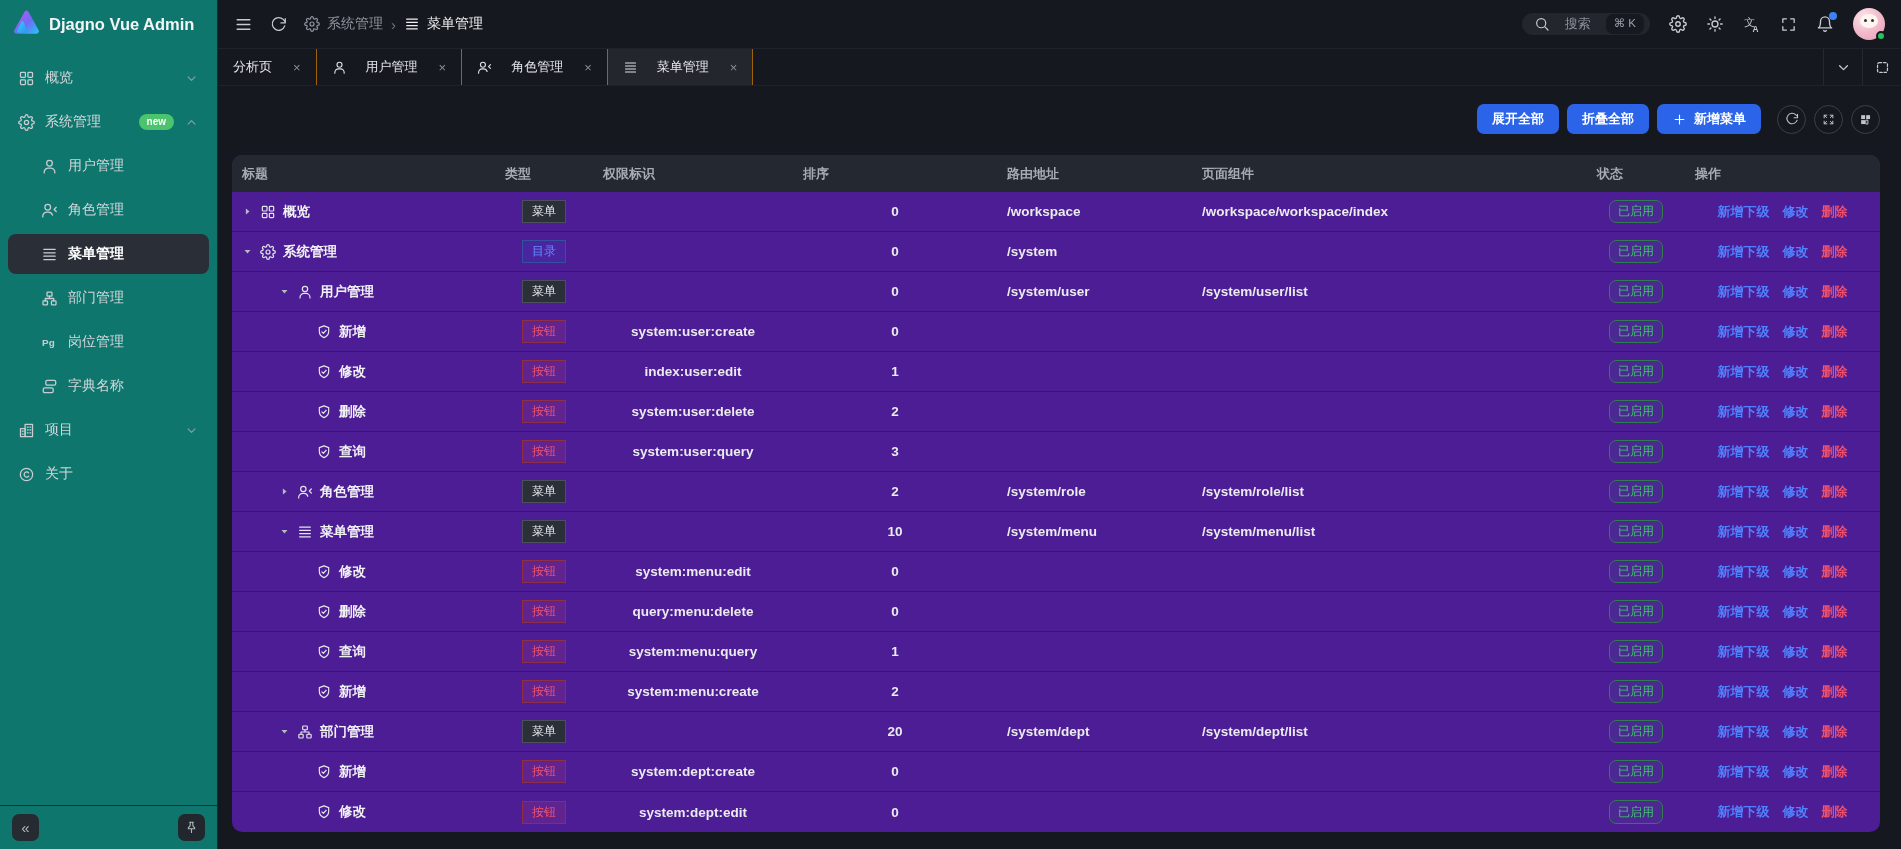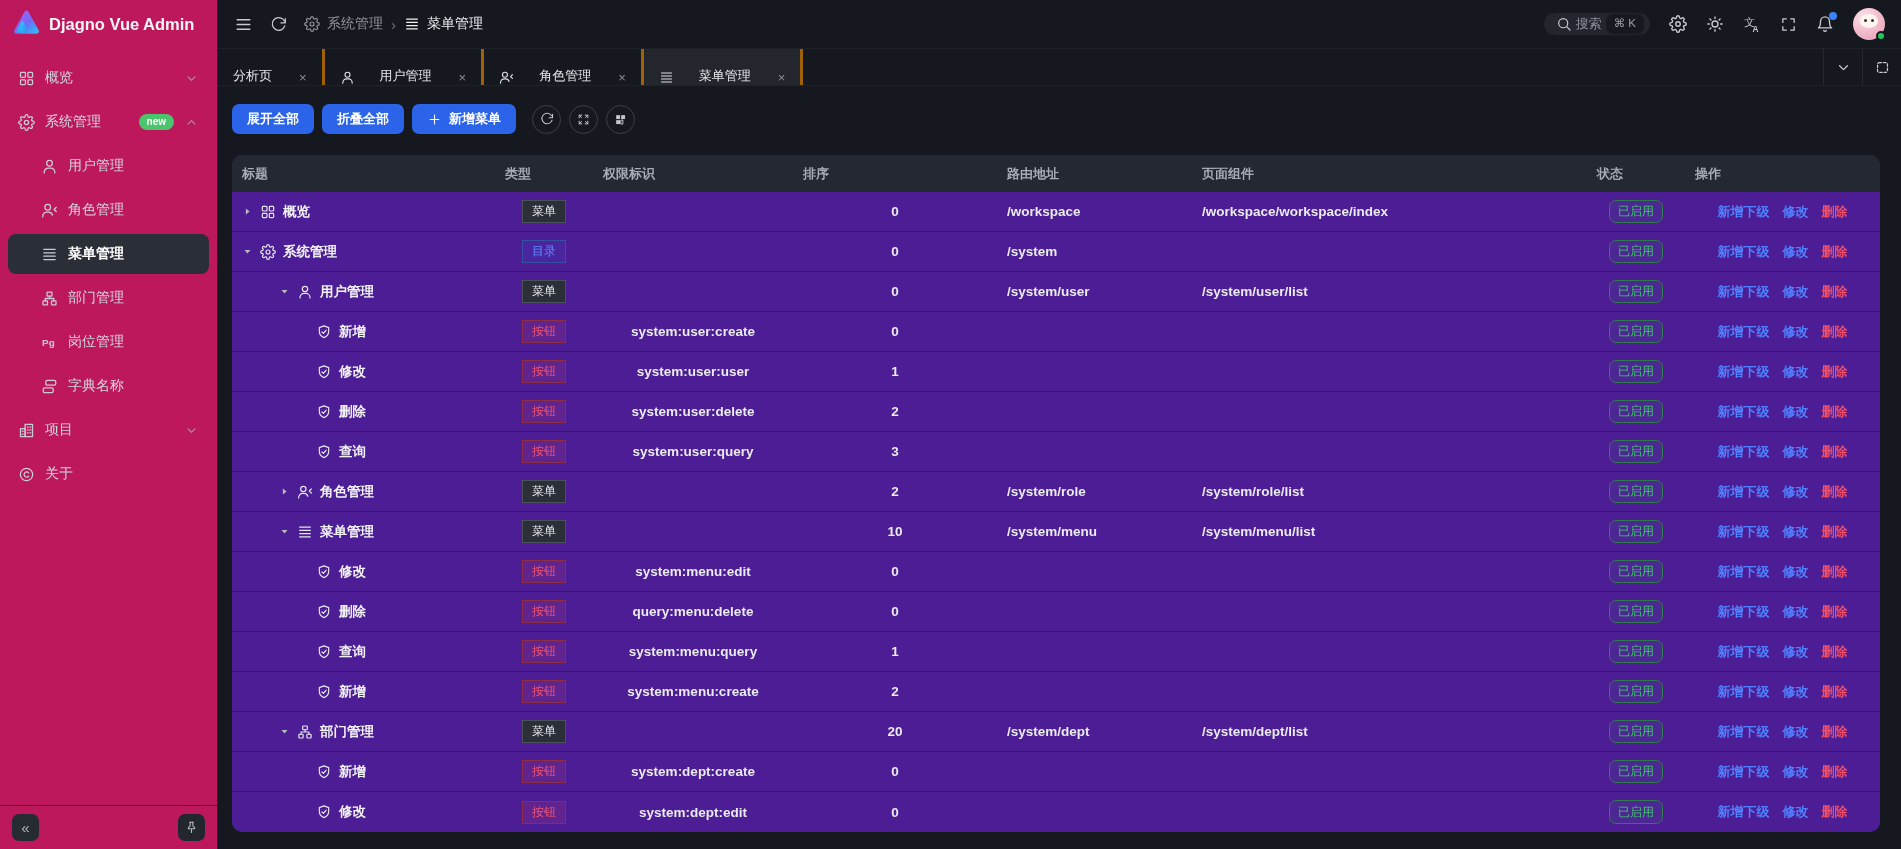--- a/index.html
+++ b/index.html
@@ -1,21 +1,21 @@
 <!DOCTYPE html>
 <html><head>
 <meta charset="utf-8">
 <style>
   *{box-sizing:border-box;margin:0;padding:0}
   html,body{width:1901px;height:849px;overflow:hidden}
   body{font-family:"Liberation Sans","DejaVu Sans",sans-serif;background:#101317;color:#e6e8eb;font-size:13px}
   .app{display:flex;width:1901px;height:849px}
 
   
-  .sidebar{width:218px;min-width:218px;background:#be185d;border-right:1px solid #24282f;display:flex;flex-direction:column}
+  .sidebar{width:218px;min-width:218px;background:#0f766e;border-right:1px solid #24282f;display:flex;flex-direction:column}
   .logo-row{height:48px;display:flex;align-items:center;gap:9px;padding:0 13px;flex:none}
   .logo-title{font-size:16.5px;font-weight:bold;color:#f3f4f6;white-space:nowrap}
   .side-menu{flex:1;padding:10px 8px;display:flex;flex-direction:column;gap:4px;overflow:hidden}
   .side-item{height:40px;flex:none;border-radius:8px;display:flex;align-items:center;gap:10px;padding:0 10px;color:#d3d7dc;font-size:14px;cursor:pointer}
   .side-item .s-lbl{flex:1;white-space:nowrap;overflow:hidden}
   .side-item.child{padding-left:33px}
   .side-item.active{background:#2a2e36;color:#fff;font-weight:bold}
   .side-item .s-ic{color:#c9cdd3;display:flex}
   .side-badge{background:#4cc36d;color:#fff;font-size:10px;font-weight:bold;padding:3px 8px;border-radius:999px;line-height:1}
   .chev{color:#969ca4;display:flex}
@@ -26,43 +26,43 @@
   
   .main{flex:1;display:flex;flex-direction:column;min-width:0;background:#15181e}
 
   .topbar{height:48px;flex:none;display:flex;align-items:center;gap:17px;padding:0 16px}
   .tb-ic{color:#c7cbd1;display:flex;cursor:pointer}
   .crumbs{display:flex;align-items:center;gap:8px;font-size:14px}
   .crumb{display:flex;align-items:center;gap:7px;color:#8d939b;cursor:pointer}
   .crumb.current{color:#eef0f2}
   .crumb-sep{color:#6f757d;font-size:15px}
   .top-right{margin-left:auto;display:flex;align-items:center;gap:19px}
-  .search-pill{height:22px;background:#23262d;border-radius:15px;display:flex;align-items:center;gap:4px;padding:0 6px 0 12px;color:#8d939b;cursor:pointer}
+  .search-pill{height:22px;background:#23262d;border-radius:15px;display:flex;align-items:center;gap:15px;padding:0 6px 0 12px;color:#8d939b;cursor:pointer}
   .search-pill .s-txt{font-size:13px}
   .kbd{background:#16191f;border-radius:7px;padding:4px 8px;font-size:11.5px;color:#9aa0a8;line-height:1}
   .bell-wrap{position:relative;display:flex}
   .bell-dot{position:absolute;top:-3px;right:-3px;width:8px;height:8px;border-radius:50%;background:#3b82f6}
   .avatar{width:32px;height:32px;border-radius:50%;position:relative;background:radial-gradient(circle at 35% 28%,#fbe3e9,#f1b7c9 55%,#e59ab5);cursor:pointer;flex:none}
   .avatar .a-face{position:absolute;left:7px;top:6px;width:18px;height:14px;border-radius:50%;background:#fdf6f0}
   .avatar .a-eye{position:absolute;top:11px;width:3px;height:3px;border-radius:50%;background:#3a2e28}
   .avatar .a-eye.l{left:11px}.avatar .a-eye.r{left:18px}
   .avatar .a-dot{position:absolute;right:-1px;bottom:-1px;width:10px;height:10px;border-radius:50%;background:#22c55e;border:2px solid #15181e}
 
   
   .tabbar{height:38px;flex:none;display:flex;align-items:stretch;background:#15181e;border-top:1px solid #1e2229;border-bottom:1px solid #1e2229}
-  .tab{display:flex;align-items:flex-end;gap:25px;padding:0 15px;font-size:13px;color:#e4e6ea;border-right:3px solid #a16207;cursor:pointer;white-space:nowrap}
+  .tab{display:flex;align-items:center;gap:19px;padding:0 15px;font-size:13px;color:#e4e6ea;border-right:1px solid #a16207;cursor:pointer;white-space:nowrap}
   .tab.active{background:#23262d}
   .tab .t-ic{display:flex;color:#dfe2e6}
   .tab .t-x{color:#8b9097;font-size:13px;margin-left:2px}
   .tab-tools{margin-left:auto;display:flex}
   .tab-tool{width:39px;border-left:1px solid #24282f;display:flex;align-items:center;justify-content:center;color:#aeb3ba;cursor:pointer}
 
   
   .content{flex:1;padding:0 21px 0 14px;display:flex;flex-direction:column;min-height:0}
-  .toolbar{display:flex;align-items:center;gap:8px;margin:18px 0 21px}
+  .toolbar{display:flex;justify-content:flex-end;align-items:center;gap:8px;margin:18px 0 21px}
   .btn{height:30px;padding:0 15px;border-radius:7px;background:#2b64e8;color:#fff;font-size:13px;font-weight:bold;display:flex;align-items:center;gap:7px;border:none;cursor:pointer;white-space:nowrap}
   .circle-btn{width:29px;height:29px;border-radius:50%;border:1px solid #3b4048;color:#c3c7cd;display:flex;align-items:center;justify-content:center;background:transparent;cursor:pointer;flex:none}
   .circle-btn.first{margin-left:8px}
 
   .table-card{background:#4c1d95;border-radius:10px;overflow:hidden}
   .tgrid{display:grid;grid-template-columns:263px 98px 200px 204px 195px 395px 98px 1fr;align-items:center}
   .thead{height:37px;background:#242831;color:#a7acb4;font-size:13px;font-weight:bold}
   .th{padding:0 10px;position:relative;white-space:nowrap}
   .th.center{}
   .th:not(:last-child)::after{content:"";position:absolute;right:0;top:10px;bottom:10px;width:1px;background:#3c4049}
@@ -546,21 +546,21 @@
               <div class="cell title-cell" style="padding-left:84px">
                 <span class="row-ic">
                   <svg class="ic" width="16" height="16" viewBox="0 0 24 24" fill="none" stroke="currentColor" stroke-width="1.8" stroke-linecap="round" stroke-linejoin="round">
                     <path d="M12 2.8l7 2.6v5.4c0 4.9-3.1 8-7 9.6-3.9-1.6-7-4.7-7-9.6V5.4z"></path>
                     <polyline points="8.8 11.7 11.1 14 15.2 9.4"></polyline>
                   </svg>
                 </span>
                 <span>修改</span>
               </div>
               <div class="cell center"><span class="badge badge-btn">按钮</span></div>
-              <div class="cell center bold">system:user:user</div>
+              <div class="cell center bold">index:user:edit</div>
               <div class="cell center bold">1</div>
               <div class="cell bold"></div>
               <div class="cell bold"></div>
               <div class="cell center"><span class="badge-status">已启用</span></div>
               <div class="cell">
                 <div class="ops">
                   <span class="op-link op-blue">新增下级</span>
                   <span class="op-link op-blue">修改</span>
                   <span class="op-link op-red">删除</span>
                 </div>

